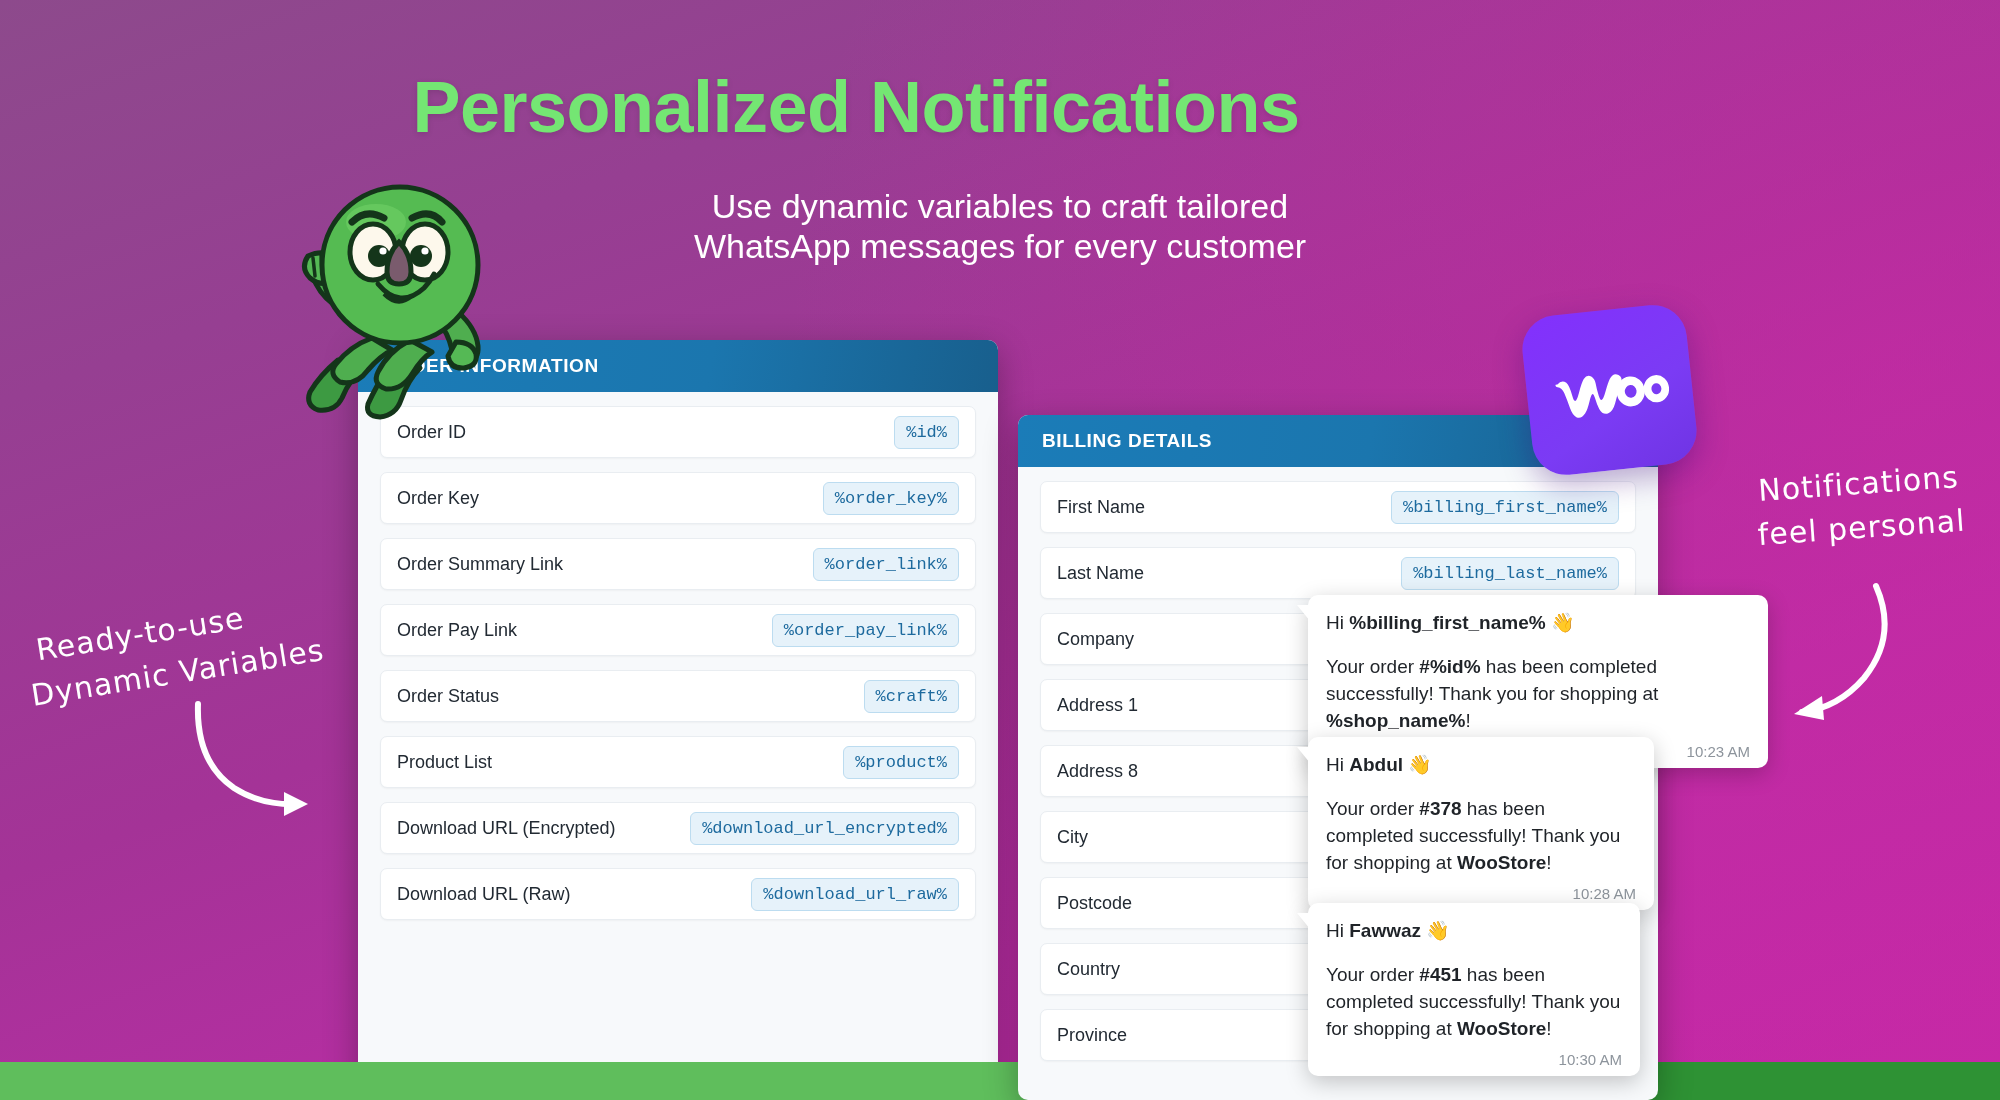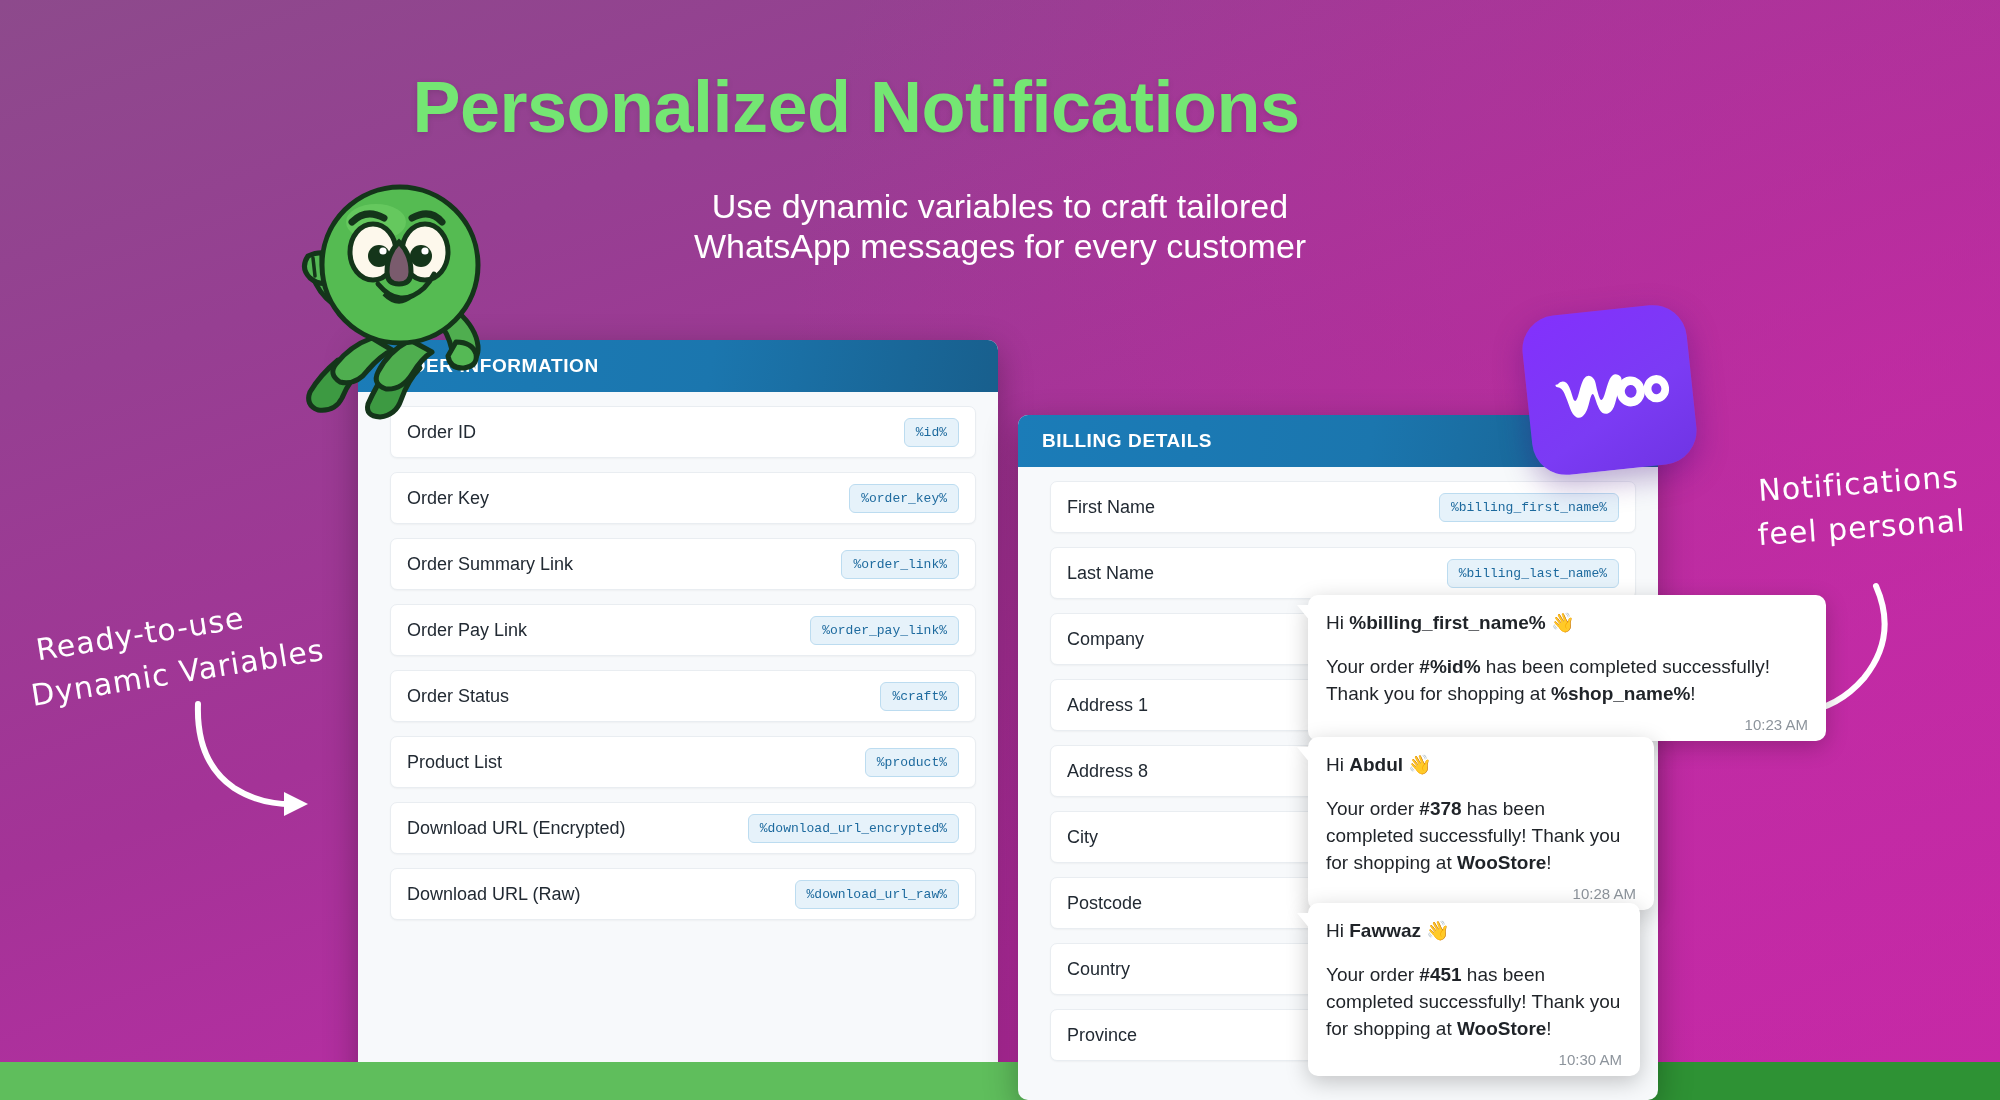--- a/index.html
+++ b/index.html
@@ -44,35 +44,35 @@
     overflow: hidden;
   }
   .panel-head {
     height: 52px;
     background: linear-gradient(100deg, #1b7cb8 0%, #1b76ae 55%, #185f8d 100%);
     color: #fff;
     display: flex; align-items: center;
     padding: 0 24px;
     font-size: 19px; font-weight: bold; letter-spacing: 0.6px;
   }
-  .panel-body { padding: 14px 22px 0 32px; }
+  .panel-body { padding: 14px 22px 0 22px; }
   .row {
     background: #fff;
     border: 1px solid #e9edf1;
     border-radius: 7px;
     height: 52px;
     margin-bottom: 14px;
     display: flex; align-items: center; justify-content: space-between;
     padding: 0 16px;
     box-shadow: 0 1px 2px rgba(0,0,0,0.04);
   }
   .row-label { font-size: 18px; color: #222a33; font-weight: 500; }
   .pill {
     font-family: "Liberation Mono", monospace;
-    font-size: 13px;
+    font-size: 17px;
     color: #1d6a9e;
     background: #e6f2fa;
     border: 1px solid #bcdcf0;
     border-radius: 6px;
     padding: 7px 11px;
     white-space: nowrap;
     line-height: 1;
   }
 
   #panel-order   { left: 358px;  top: 340px;  width: 640px;  height: 760px; }
@@ -107,21 +107,21 @@
     border-bottom: 16px solid transparent;
     border-right: 13px solid #ffffff;
   }
   .bubble .greet { font-size: 19px; line-height: 1.3; margin-bottom: 18px; }
   .bubble .body  { font-size: 19px; line-height: 1.42; }
   .bubble b { font-weight: bold; }
   .bubble .time {
     display: block; text-align: right;
     font-size: 15px; color: #8d949c; margin-top: 8px;
   }
-  #bubble-1 { left: 1308px; top: 595px; width: 518px; }
+  #bubble-1 { left: 1308px; top: 595px; width: 460px; }
   #bubble-2 { left: 1308px; top: 737px; width: 346px; }
   #bubble-3 { left: 1308px; top: 903px; width: 332px; }
 
   
   .hand {
     position: absolute; color: #ffffff;
     font-family: "DejaVu Sans", sans-serif;
     font-size: 30px; line-height: 1.45;
     letter-spacing: 1px;
     z-index: 5;

